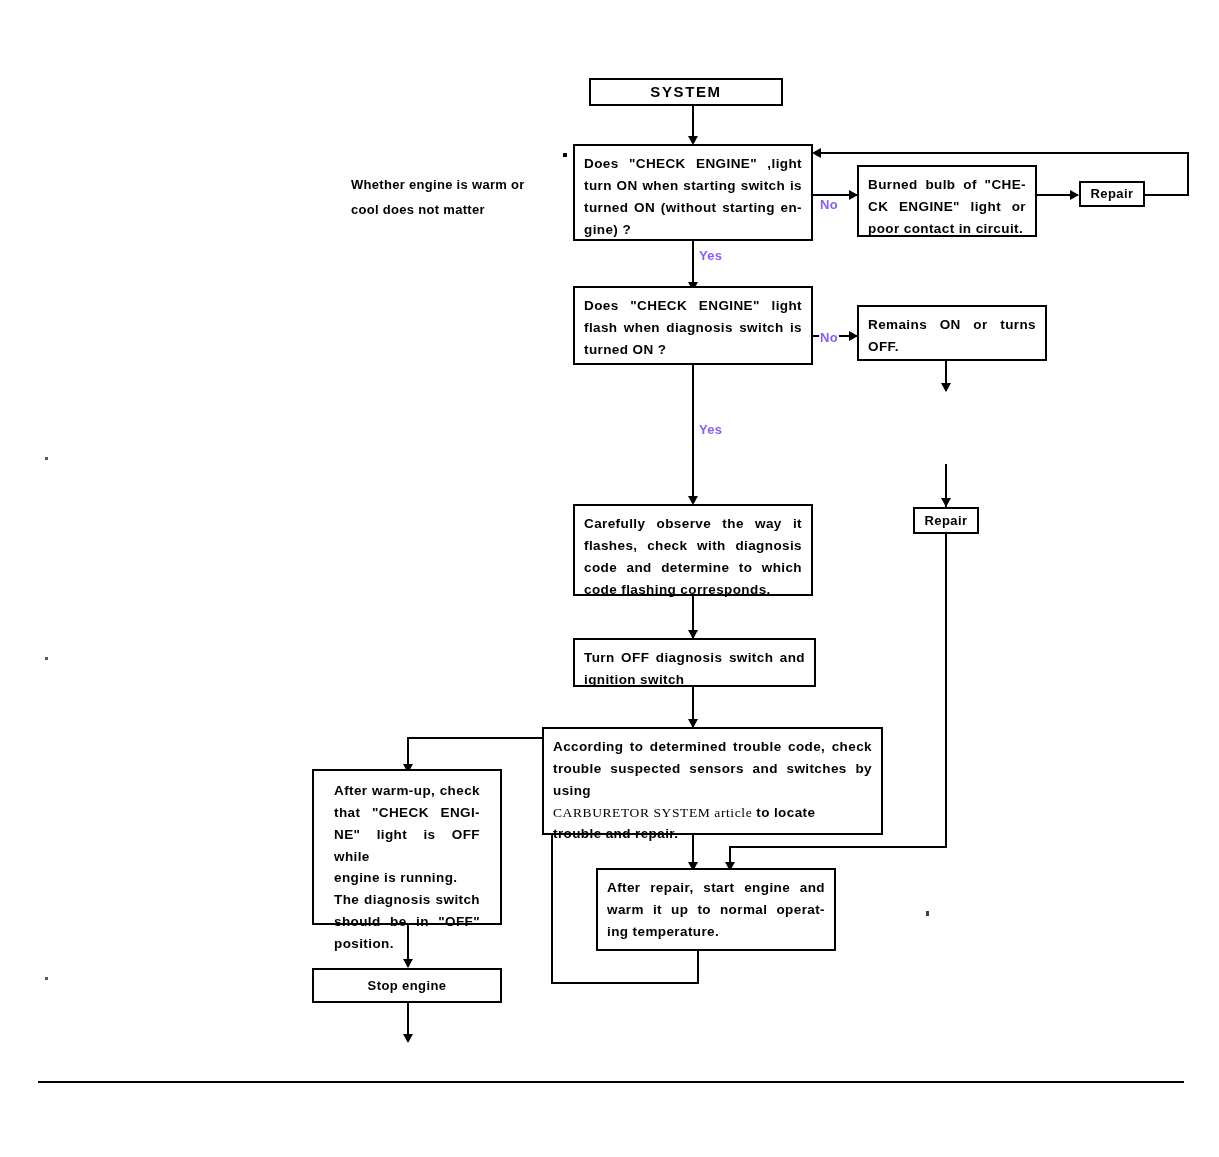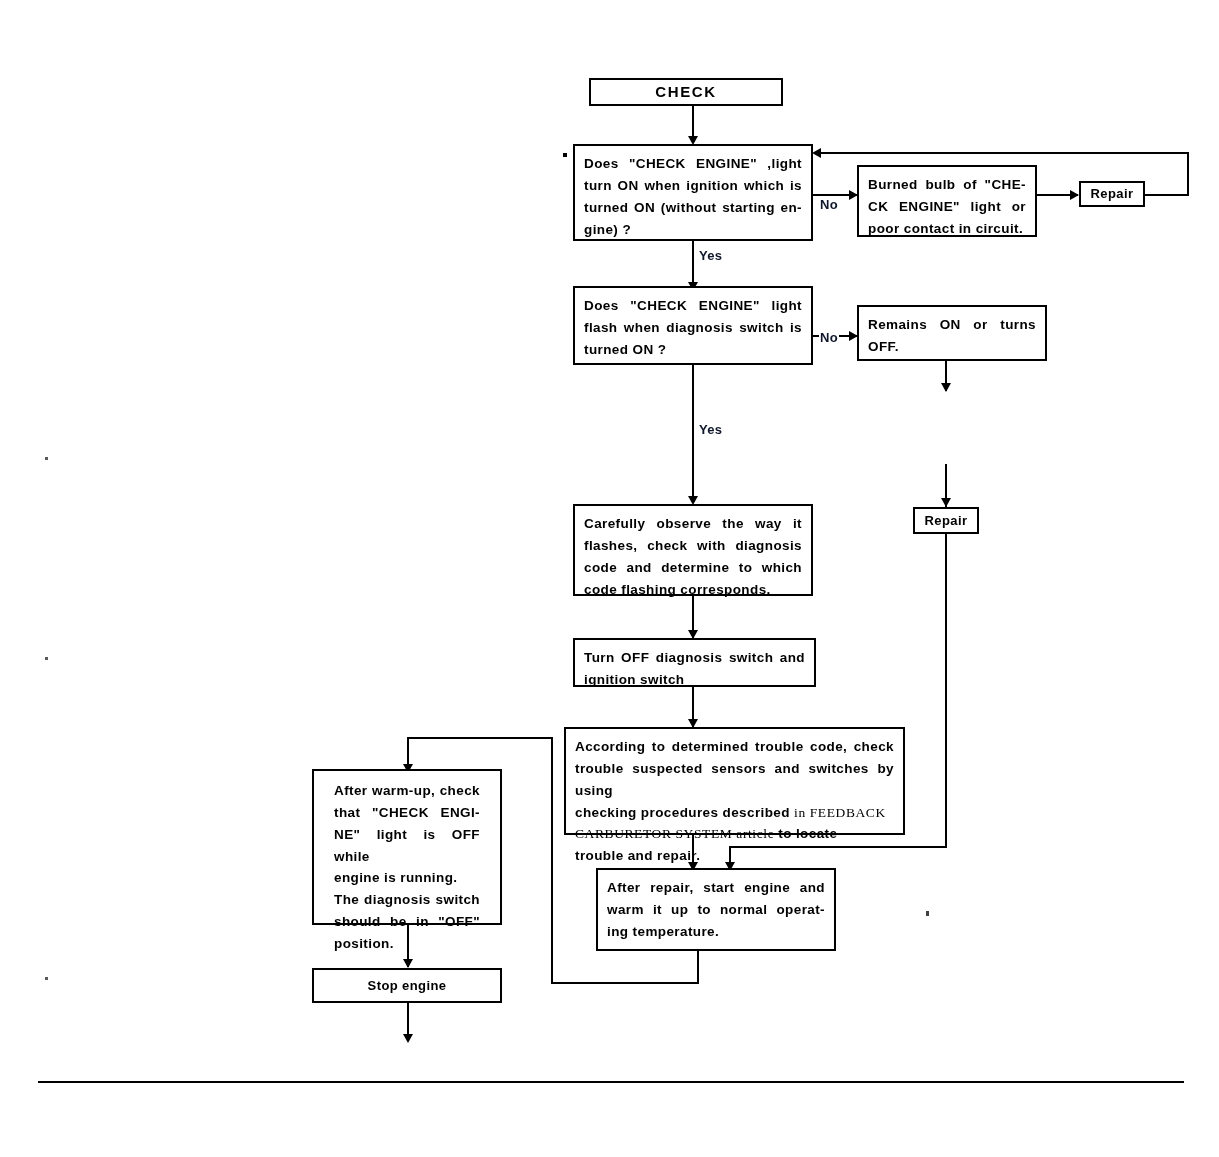--- a/index.html
+++ b/index.html
@@ -102,21 +102,21 @@
     z-index: 5;
   }
 
   
   .edge-label {
     position: absolute;
     font-family: "Liberation Sans", sans-serif;
     font-weight: bold;
     font-size: 13px;
     letter-spacing: 0.3px;
-    color: #0f172a;
+    color: #8b5cf6;
     z-index: 6;
     background: #fff;
     padding: 0 1px;
   }
 
   
   .hline, .vline {
     position: absolute;
     background: #000;
     z-index: 2;
@@ -216,26 +216,26 @@
   <div class="vline" style="left:407px; top:737px; height:32px;"></div>
   <div class="arrow-down" style="left:403px; top:764px;"></div>
 
   <div class="vline" style="left:407px; top:925px; height:42px;"></div>
   <div class="arrow-down" style="left:403px; top:959px;"></div>
 
   <div class="vline" style="left:407px; top:1003px; height:38px;"></div>
   <div class="arrow-down" style="left:403px; top:1034px;"></div>
 
   <div class="node center" style="left:589px; top:78px; width:194px; height:28px; font-size:15px;">
-    <span class="line">CHECK</span>
+    <span class="line">SYSTEM</span>
   </div>
 
   <div class="node just" style="left:573px; top:144px; width:240px; height:97px;">
     <div class="line">Does  "CHECK  ENGINE" ,light</div>
-    <div class="line">turn ON when ignition which is</div>
+    <div class="line">turn ON when starting switch is</div>
     <div class="line">turned  ON  (without  starting  en-</div>
     <div class="line last">gine) ?</div>
   </div>
 
   <div class="node just" style="left:857px; top:165px; width:180px; height:72px;">
     <div class="line">Burned  bulb  of  "CHE-</div>
     <div class="line">CK  ENGINE"  light  or</div>
     <div class="line last">poor  contact  in  circuit.</div>
   </div>
 
@@ -264,24 +264,23 @@
     <div class="line">flashes,  check  with  diagnosis</div>
     <div class="line">code  and  determine  to  which</div>
     <div class="line last">code flashing corresponds.</div>
   </div>
 
   <div class="node just" style="left:573px; top:638px; width:243px; height:49px;">
     <div class="line">Turn  OFF  diagnosis  switch  and</div>
     <div class="line last">ignition switch</div>
   </div>
 
-  <div class="node just" style="left:564px; top:727px; width:341px; height:108px;">
+  <div class="node just" style="left:542px; top:727px; width:341px; height:108px;">
     <div class="line">According  to  determined  trouble  code,  check</div>
     <div class="line">trouble suspected sensors and switches by using</div>
-    <div class="line last"><span>checking procedures described </span><span class="serif">in FEEDBACK</span></div>
     <div class="line last"><span class="serif">CARBURETOR  SYSTEM  article </span><span>to  locate</span></div>
     <div class="line last">trouble and repair.</div>
   </div>
 
   <div class="node just" style="left:596px; top:868px; width:240px; height:83px;">
     <div class="line">After  repair,  start  engine  and</div>
     <div class="line">warm  it  up  to  normal  operat-</div>
     <div class="line last">ing temperature.</div>
   </div>
 
@@ -293,20 +292,24 @@
     <div class="line">The  diagnosis  switch</div>
     <div class="line">should  be  in  "OFF"</div>
     <div class="line last">position.</div>
   </div>
 
   <div class="node center" style="left:312px; top:968px; width:190px; height:35px; font-size:13px; letter-spacing:0.4px;">
     <span class="line">Stop engine</span>
   </div>
 
 
+  <div class="note" style="left:351px; top:172px; width:200px;">
+    <div>Whether engine is warm or</div>
+    <div>cool does not matter</div>
+  </div>
 
   <div class="edge-label" style="left:819px; top:197px;">No</div>
   <div class="edge-label" style="left:698px; top:248px;">Yes</div>
   <div class="edge-label" style="left:819px; top:330px;">No</div>
   <div class="edge-label" style="left:698px; top:422px;">Yes</div>
 
   <div class="speck" style="left:563px; top:153px; width:4px; height:4px;"></div>
   <div class="speck" style="left:926px; top:911px; width:3px; height:5px; opacity:0.75;"></div>
   <div class="speck" style="left:45px; top:457px; width:3px; height:3px; opacity:0.65;"></div>
   <div class="speck" style="left:45px; top:657px; width:3px; height:3px; opacity:0.65;"></div>

